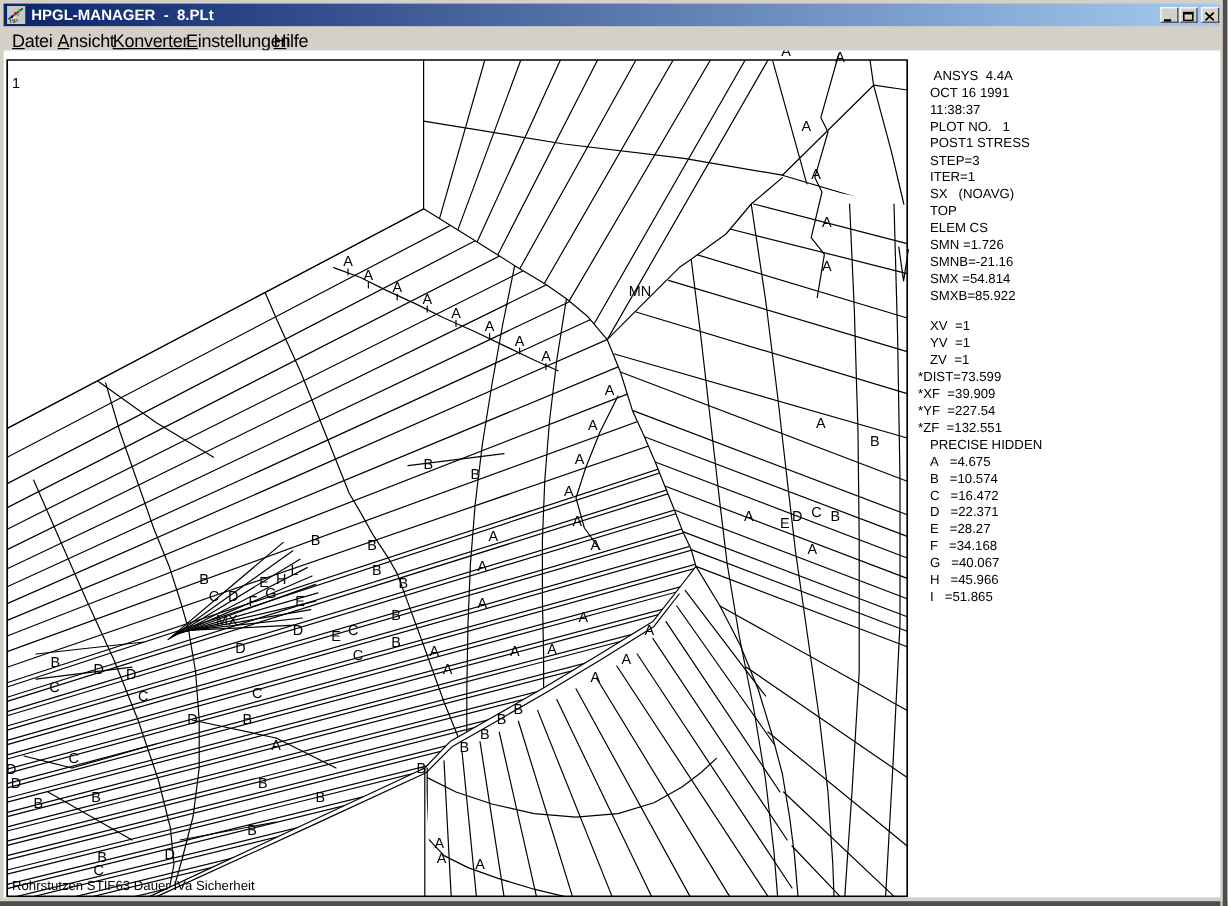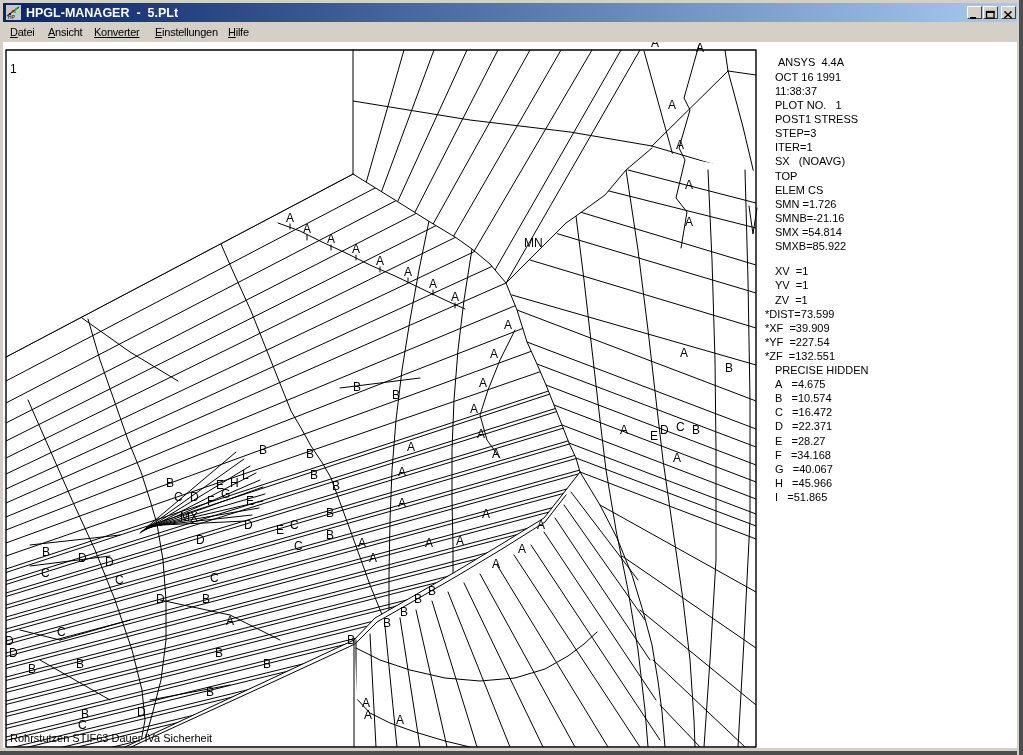--- a/index.html
+++ b/index.html
@@ -1,21 +1,21 @@
 <!DOCTYPE html>
 <html><head><meta charset="utf-8"><style>
 * { margin:0; padding:0; box-sizing:border-box; }
 body { width:1023px; height:755px; background:#D4D0C8; font-family:"Liberation Sans", sans-serif; position:relative; overflow:hidden; }
 #titlebar { position:absolute; left:3px; top:3px; width:1014px; height:19px;
   background:linear-gradient(to right,#0A246A,#A6CAF0); }
 #ticon { position:absolute; left:3px; top:2px; width:15px; height:15px; background:#D4D0C8; }
 #ttext { position:absolute; left:23px; top:3px; color:#fff; font-weight:bold; font-size:12.5px; white-space:pre; }
 .wbtn { position:absolute; top:3px; width:15px; height:13px; background:#D4D0C8;
   border-top:1px solid #fff; border-left:1px solid #fff; border-right:1px solid #404040; border-bottom:1px solid #404040; }
-#menubar { position:absolute; left:3px; top:22px; width:1014px; height:20px; background:#D4D0C8; font-size:11px; letter-spacing:-0.25px; }
+#menubar { position:absolute; left:3px; top:22px; width:1014px; height:20px; background:#D4D0C8; font-size:15px; letter-spacing:-0.25px; }
 .mi { position:absolute; top:4px; }
 #client { position:absolute; left:3px; top:42px; width:1014px; height:706px; background:#fff; }
 #botframe { position:absolute; left:0px; top:748px; width:1023px; height:3px; background:#D4D0C8; }
 #botframe2 { position:absolute; left:0px; top:751px; width:1023px; height:4px; background:#4E4E4E; }
 #rframe { position:absolute; left:1017px; top:0; width:2px; height:755px; background:#D4D0C8; }
 #rframe2 { position:absolute; left:1019px; top:0; width:4px; height:755px; background:#4E4E4E; }
 </style></head>
 <body>
 <div id="titlebar">
   <div id="ticon">
@@ -23,21 +23,21 @@
       <rect width="15" height="15" fill="#c8c8c8"></rect>
       <polyline points="1,11 5,8 9,5 13,2" stroke="#404040" stroke-width="1.5" fill="none"></polyline>
       <rect x="3" y="8" width="2" height="2" fill="#00c"></rect>
       <rect x="6" y="5" width="2" height="2" fill="#f00"></rect>
         <rect x="9" y="3" width="2" height="2" fill="#0c0"></rect>
       <rect x="5" y="9" width="2" height="2" fill="#ff0"></rect>
         <rect x="8" y="6" width="2" height="2" fill="#0cc"></rect>
       <text x="2" y="14" font-size="5" font-family="Liberation Sans" fill="#000">HP</text>
     </svg>
   </div>
-  <div id="ttext">HPGL-MANAGER  -  5.PLt</div>
+  <div id="ttext">HPGL-MANAGER  -  8.PLt</div>
   <div class="wbtn" style="left:964px;"><svg width="13" height="11">
         <rect x="2" y="7" width="6" height="2" fill="#000"></rect>
       </svg></div>
   <div class="wbtn" style="left:980px;"><svg width="13" height="11">
         <rect x="2.5" y="1.5" width="7.5" height="6.5" fill="none" stroke="#000" stroke-width="1.3"></rect>
         <rect x="2" y="1" width="8.5" height="2" fill="#000"></rect>
       </svg></div>
   <div class="wbtn" style="left:998px;"><svg width="13" height="11">
         <path d="M2.5,1.5 L9.5,8 M9.5,1.5 L2.5,8" stroke="#000" stroke-width="1.6"></path>
       </svg></div>

